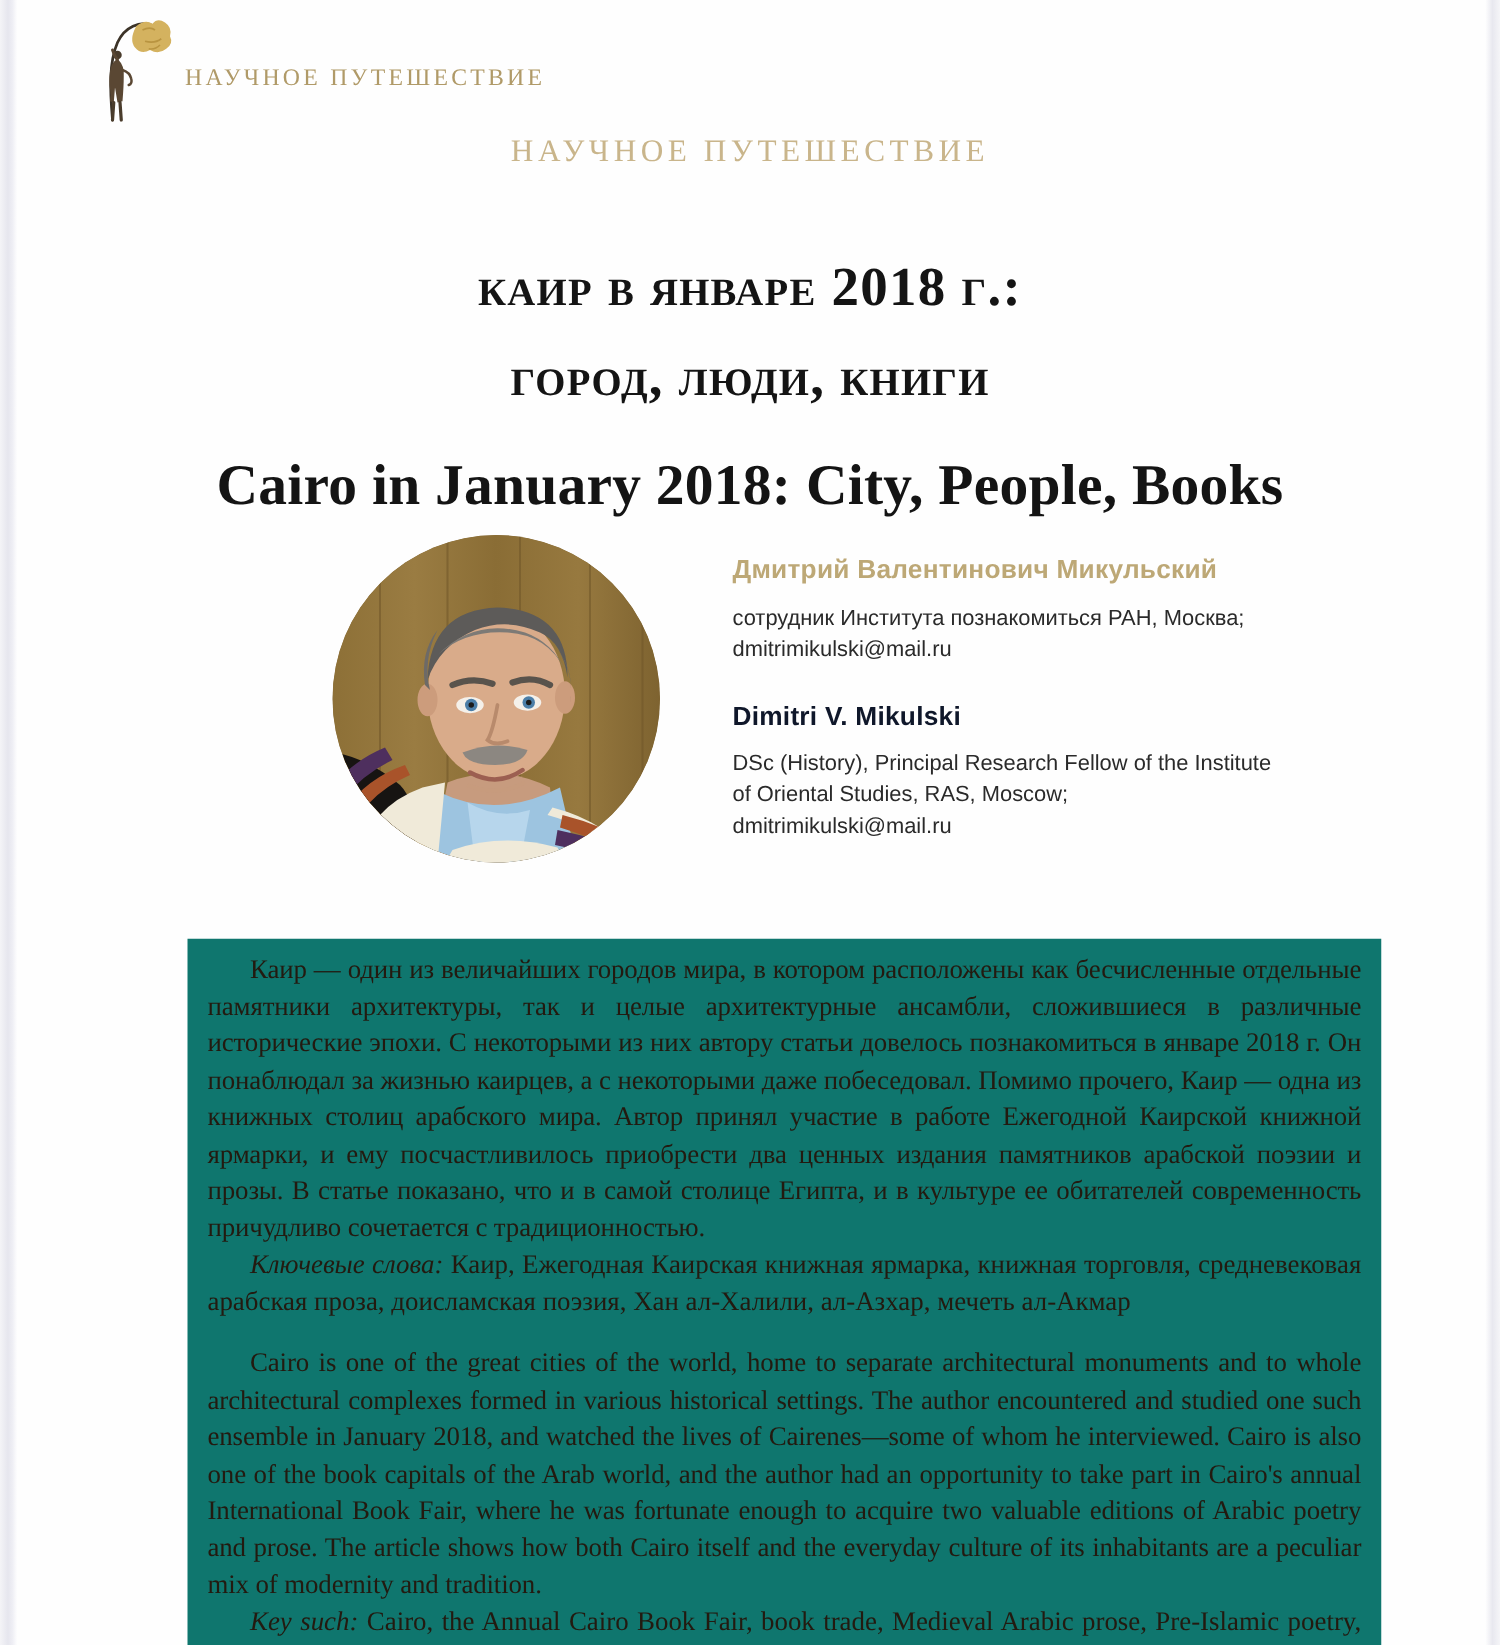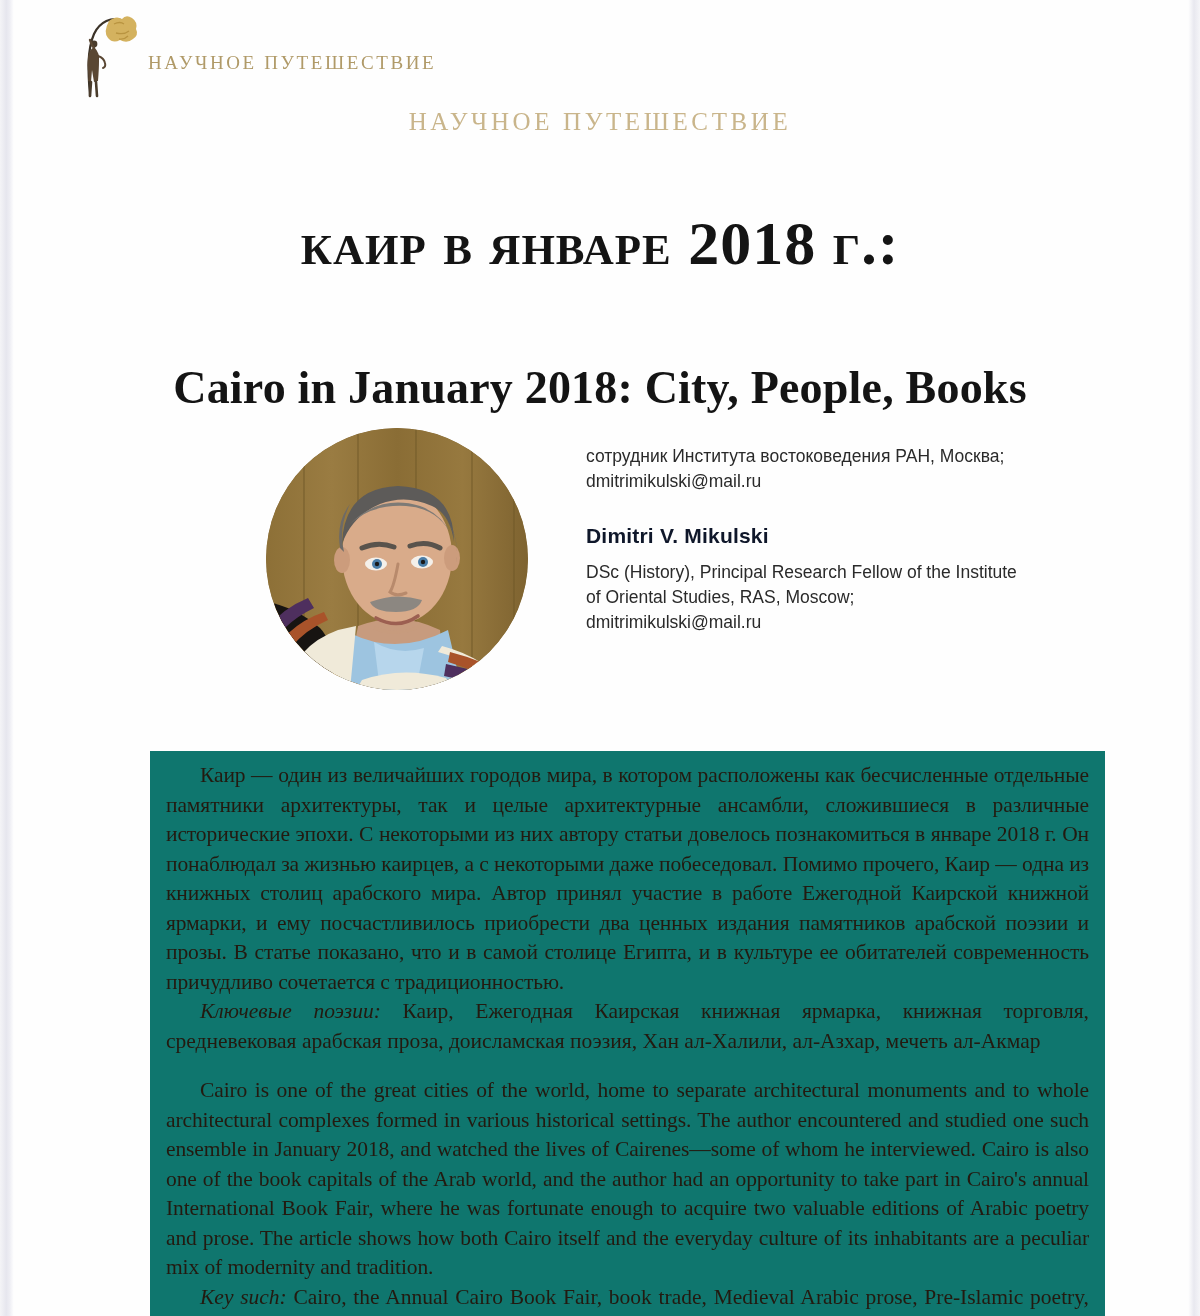--- a/index.html
+++ b/index.html
@@ -76,21 +76,21 @@
     text-transform: uppercase;
   }
 
   
   .title-ru {
     position: absolute;
     left: 130px; top: 165px;
     width: 940px;
     text-align: center;
     font-family: "Liberation Serif", "DejaVu Serif", serif;
-    font-size: 62px;
+    font-size: 44px;
     line-height: 72px;
     letter-spacing: 1px;
     color: #141414;
     font-variant: small-caps;
     text-transform: lowercase;
   }
   .title-ru .line { display: block; }
   .title-ru .line::first-letter { font-size: 1em; }
 
   .title-en {
@@ -206,20 +206,21 @@
       <path d="M13 68 l-1 14 M18 68 l1 14" stroke="#4a3c2c" stroke-width="2.6" stroke-linecap="round"></path>
     </svg>
   </div>
   <div class="masthead-title">Научное путешествие</div>
 </div>
 
 <div class="section-label">Научное путешествие</div>
 
 <h1 class="title-ru">
   <span class="line">Каир в январе 2018 г.:</span>
+  <span class="line">город, люди, книги</span>
 </h1>
 
 <h2 class="title-en">Cairo in January 2018: City, People, Books</h2>
 
 <div class="author-photo">
   <svg width="262" height="262" viewBox="0 0 262 262" aria-hidden="true">
     <defs>
       <clipPath id="circClip">
           <circle cx="131" cy="131" r="131"></circle>
         </clipPath>
@@ -282,31 +283,32 @@
       <path d="M104 174 q26 -10 52 -2 q-4 12 -26 12 q-22 0 -26 -10 z" fill="#8c8781"></path>
 
       <path d="M110 190 q22 12 42 -2" stroke="#9c5f51" stroke-width="3.6" fill="none" stroke-linecap="round"></path>
 
       <path d="M108 200 q24 10 46 -2" stroke="#c79b7e" stroke-width="3" fill="none" opacity="0.7"></path>
     </g>
   </svg>
 </div>
 
 <div class="author-info">
+  <div class="author-name">Дмитрий Валентинович Микульский</div>
   <p class="author-affil">
-    <span class="ln">сотрудник Института востоковедения РАН, Москва;</span>
+    <span class="ln">сотрудник Института познакомиться РАН, Москва;</span>
     <span class="ln">dmitrimikulski@mail.ru</span>
   </p>
   <div class="author-name-en">Dimitri V. Mikulski</div>
   <p class="author-affil">
     <span class="ln">DSc (History), Principal Research Fellow of the Institute</span>
     <span class="ln">of Oriental Studies, RAS, Moscow;</span>
     <span class="ln">dmitrimikulski@mail.ru</span>
   </p>
 </div>
 
 <div class="abstract-panel">
   <p class="abs-para">Каир — один из величайших городов мира, в котором расположены как бесчисленные отдельные памятники архитектуры, так и целые архитектурные ансамбли, сложившиеся в различные исторические эпохи. С некоторыми из них автору статьи довелось познакомиться в январе 2018 г. Он понаблюдал за жизнью каирцев, а с некоторыми даже побеседовал. Помимо прочего, Каир — одна из книжных столиц арабского мира. Автор принял участие в работе Ежегодной Каирской книжной ярмарки, и ему посчастливилось приобрести два ценных издания памятников арабской поэзии и прозы. В статье показано, что и в самой столице Египта, и в культуре ее обитателей современность причудливо сочетается с традиционностью.</p>
-  <p class="abs-kw"><span class="kwlabel">Ключевые поэзии: </span><span>Каир, Ежегодная Каирская книжная ярмарка, книжная торговля, средневековая арабская проза, доисламская поэзия, Хан ал-Халили, ал-Азхар, мечеть ал-Акмар</span></p>
+  <p class="abs-kw"><span class="kwlabel">Ключевые слова: </span><span>Каир, Ежегодная Каирская книжная ярмарка, книжная торговля, средневековая арабская проза, доисламская поэзия, Хан ал-Халили, ал-Азхар, мечеть ал-Акмар</span></p>
   <div class="abs-spacer"></div>
   <p class="abs-para">Cairo is one of the great cities of the world, home to separate architectural monuments and to whole architectural complexes formed in various historical settings. The author encountered and studied one such ensemble in January 2018, and watched the lives of Cairenes—some of whom he interviewed. Cairo is also one of the book capitals of the Arab world, and the author had an opportunity to take part in Cairo's annual International Book Fair, where he was fortunate enough to acquire two valuable editions of Arabic poetry and prose. The article shows how both Cairo itself and the everyday culture of its inhabitants are a peculiar mix of modernity and tradition.</p>
   <p class="abs-kw"><span class="kwlabel">Key such: </span><span>Cairo, the Annual Cairo Book Fair, book trade, Medieval Arabic prose, Pre-Islamic poetry, Khan al-Khalili, al-Azhar, the al-Akmar mosque</span></p>
 </div>
 
 </body></html>

